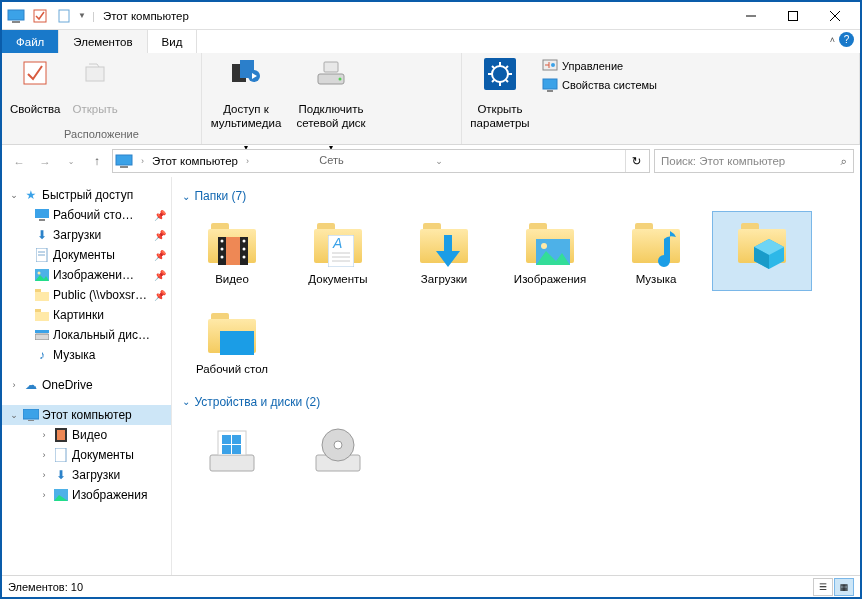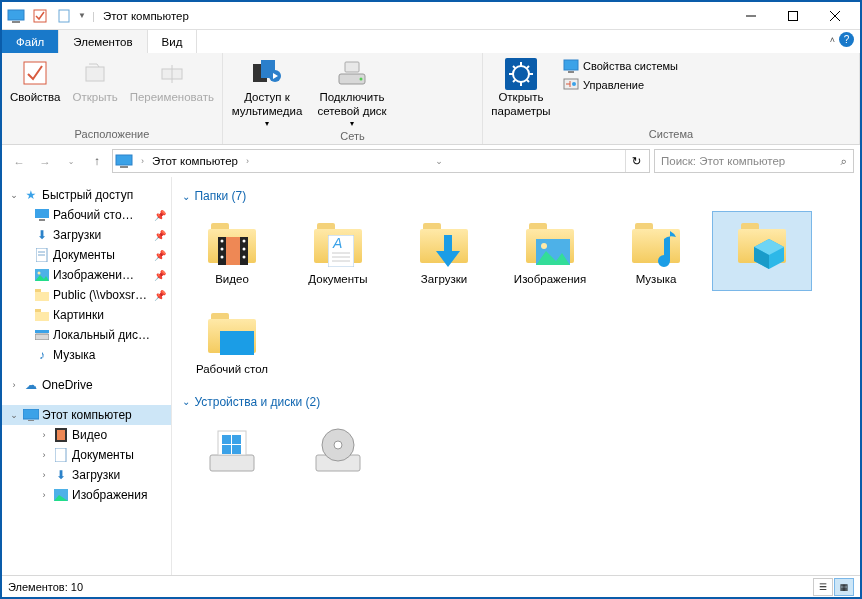--- a/index.html
+++ b/index.html
@@ -18,21 +18,21 @@
 .tab.file { background: #1979ca; color: #fff; }
 .tab.active { background: #f5f5f5; }
 .tab-help { position: absolute; right: 6px; top: 2px; display: flex; align-items: center; gap: 4px; }
 .help-circle { width: 15px; height: 15px; border-radius: 50%; background: #1979ca; color: #fff; display: flex; align-items: center; justify-content: center; font-size: 10px; }
 
 
 .ribbon { height: 92px; background: #f5f5f5; border-bottom: 1px solid #d8d8d8; display: flex; }
 .rgroup { display: flex; flex-direction: column; padding: 2px 4px; border-right: 1px solid #e3e3e3; }
 .rgroup-items { flex: 1; display: flex; align-items: flex-start; gap: 4px; }
 .rgroup-label { text-align: center; font-size: 11px; color: #666; padding-bottom: 2px; }
-.ritem { display: flex; flex-direction: column; align-items: center; padding: 2px 4px; min-width: 52px; text-align: center; line-height: 1.2; cursor: default; }
+.ritem { display: flex; flex-direction: column; align-items: center; padding: 2px 4px; min-width: 52px; text-align: center; line-height: 1.2; cursor: default; gap: 12px; }
 .ritem.disabled { color: #aaa; }
 .ritem .ricon { width: 32px; height: 32px; display: flex; align-items: center; justify-content: center; margin-bottom: 2px; }
 .ritem-v { display: flex; flex-direction: column; gap: 1px; padding: 2px 4px; }
 .sysrow { display: flex; align-items: center; gap: 4px; font-size: 11px; padding: 1px 0; white-space: nowrap; cursor: default; }
 .sysrow .sicon { width: 16px; height: 16px; display: inline-flex; align-items: center; justify-content: center; }
 .settings-big { width: 38px; height: 38px; margin: 2px 2px 0 2px; }
 
 
 .navbar { height: 32px; display: flex; align-items: center; padding: 3px 6px; gap: 4px; }
 .navbtn { width: 22px; height: 22px; display: flex; align-items: center; justify-content: center; color: #999; cursor: default; }
@@ -143,29 +143,20 @@
       </div>
       <div class="ritem disabled">
         <div class="ricon">
             <svg width="28" height="28">
               <rect x="5" y="8" width="18" height="14" fill="#eee" stroke="#ccc"></rect>
               <path d="M8 5 L16 5 L18 8" fill="none" stroke="#ccc"></path>
             </svg>
           </div>
         <span>Открыть</span>
       </div>
-      <div class="ritem disabled">
-        <div class="ricon">
-            <svg width="28" height="28">
-              <rect x="4" y="10" width="20" height="10" fill="#eee" stroke="#ccc"></rect>
-              <line x1="14" y1="6" x2="14" y2="24" stroke="#ccc"></line>
-            </svg>
-          </div>
-        <span>Переименовать</span>
-      </div>
     </div>
     <div class="rgroup-label">Расположение</div>
   </div>
 
   <div class="rgroup" style="min-width:260px">
     <div class="rgroup-items">
       <div class="ritem" style="min-width:80px">
         <div class="ricon">
             <svg width="32" height="30">
               <rect x="2" y="6" width="14" height="18" fill="#333"></rect>
@@ -213,39 +204,38 @@
                 </g>
               </svg></div>
           </div>
         <span style="white-space:pre-line">Открыть
 параметры</span>
       </div>
       <div class="ritem-v">
         <div class="sysrow">
             <span class="sicon">
               <svg width="16" height="16">
-                <rect x="1" y="2" width="14" height="10" fill="#3ba2e8" stroke="#2c82c9"></rect>
-                <rect x="5" y="13" width="6" height="2" fill="#888"></rect>
-              </svg>
-            </span>
-            <span>Свойства системы</span>
-          </div>
-        <div class="sysrow">
-            <span class="sicon">
-              <svg width="16" height="16">
                 <rect x="1" y="2" width="14" height="10" fill="#eee" stroke="#888"></rect>
                 <path d="M3 7 L7 7 M7 4 L7 10" stroke="#d85b3f"></path>
                 <circle cx="11" cy="7" r="2" fill="#3ba2e8"></circle>
               </svg>
             </span>
             <span>Управление</span>
           </div>
-      </div>
-    </div>
-    <div class="rgroup-label">Система</div>
+        <div class="sysrow">
+            <span class="sicon">
+              <svg width="16" height="16">
+                <rect x="1" y="2" width="14" height="10" fill="#3ba2e8" stroke="#2c82c9"></rect>
+                <rect x="5" y="13" width="6" height="2" fill="#888"></rect>
+              </svg>
+            </span>
+            <span>Свойства системы</span>
+          </div>
+      </div>
+    </div>
   </div>
 </div>
 
 <div class="navbar">
   <div class="navbtn">←</div>
   <div class="navbtn">→</div>
   <div class="navbtn" style="font-size:8px">⌄</div>
   <div class="navbtn enabled">↑</div>
   <div class="addrbox">
     <svg width="18" height="14">

